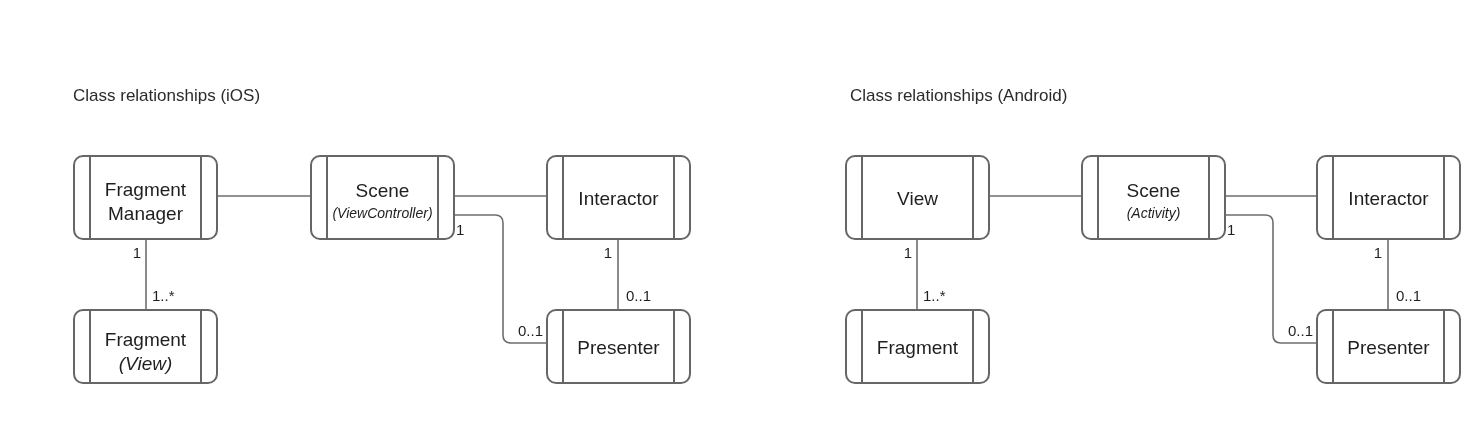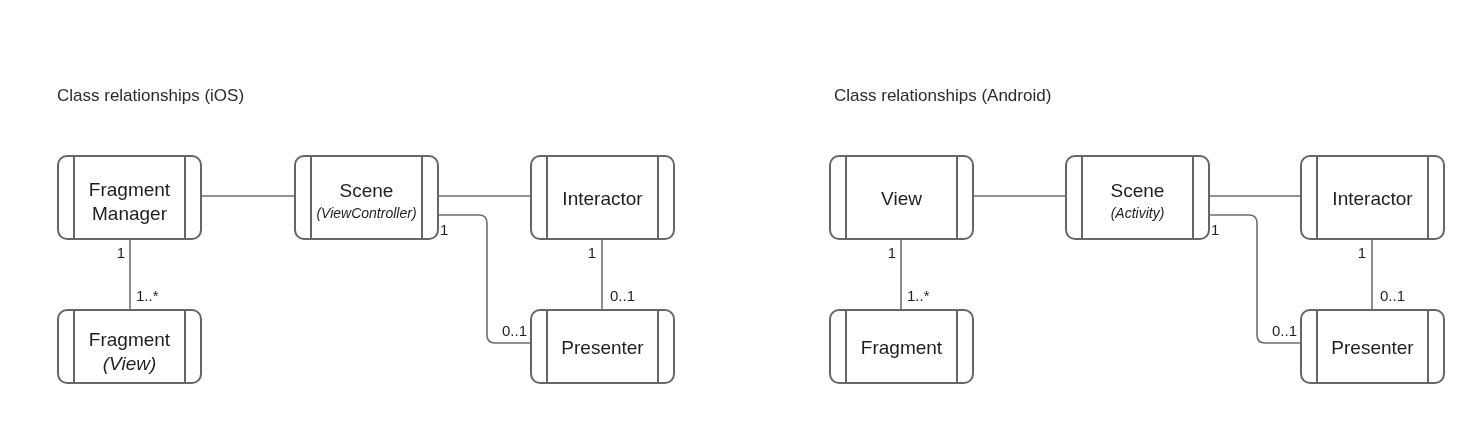--- a/index.html
+++ b/index.html
@@ -11,20 +11,21 @@
   body {
     width: 1484px;
     height: 423px;
     font-family: "Liberation Sans", sans-serif;
     overflow: hidden;
   }
   #diagram-root {
     position: relative;
     width: 1292px;
     height: 423px;
+    margin-left: 16px;
   }
   svg.diagram-svg {
     display: block;
     width: 1484px;
     height: 423px;
   }
   .panel-title {
     font-family: "Liberation Sans", sans-serif;
     font-size: 17px;
     fill: #2b2b2b;

